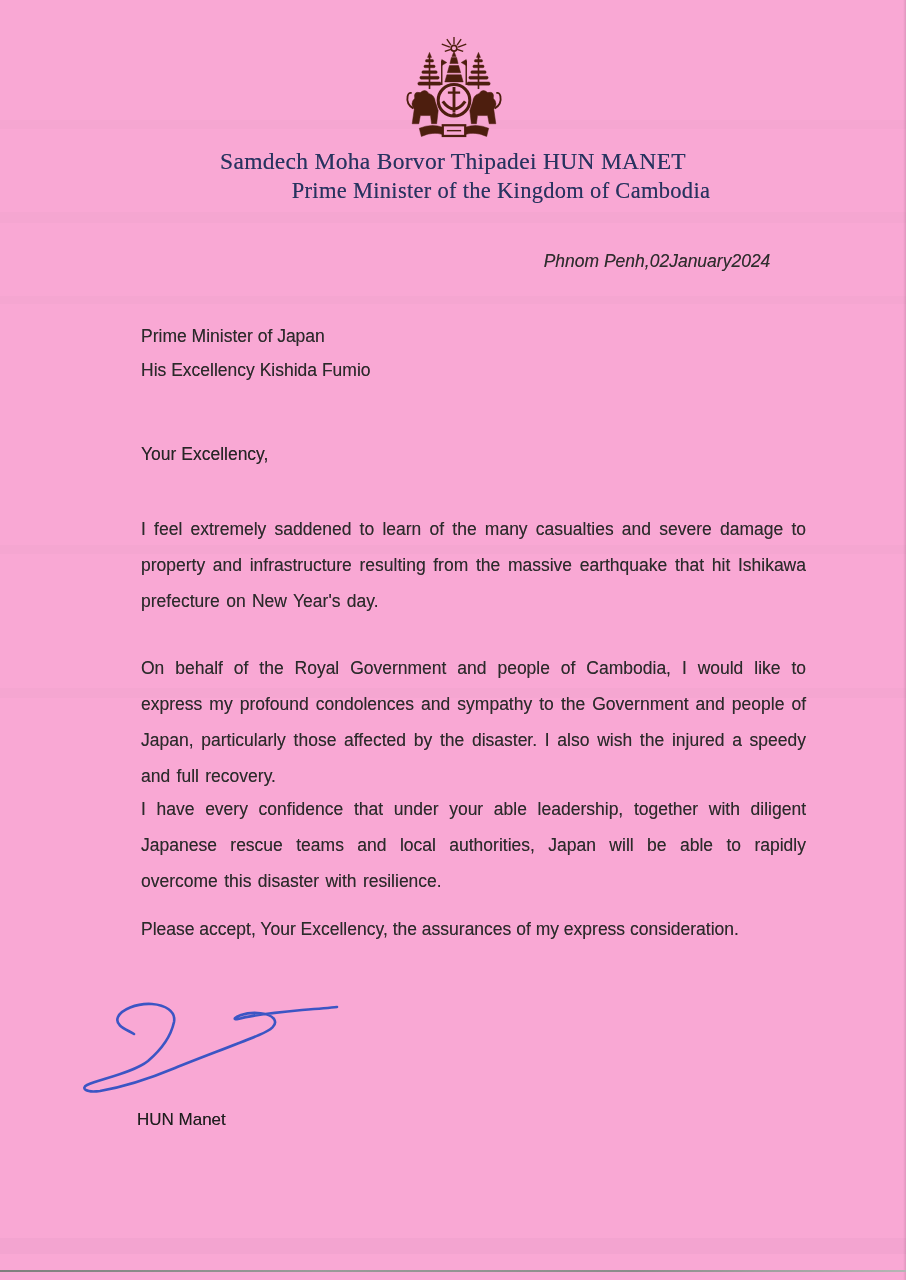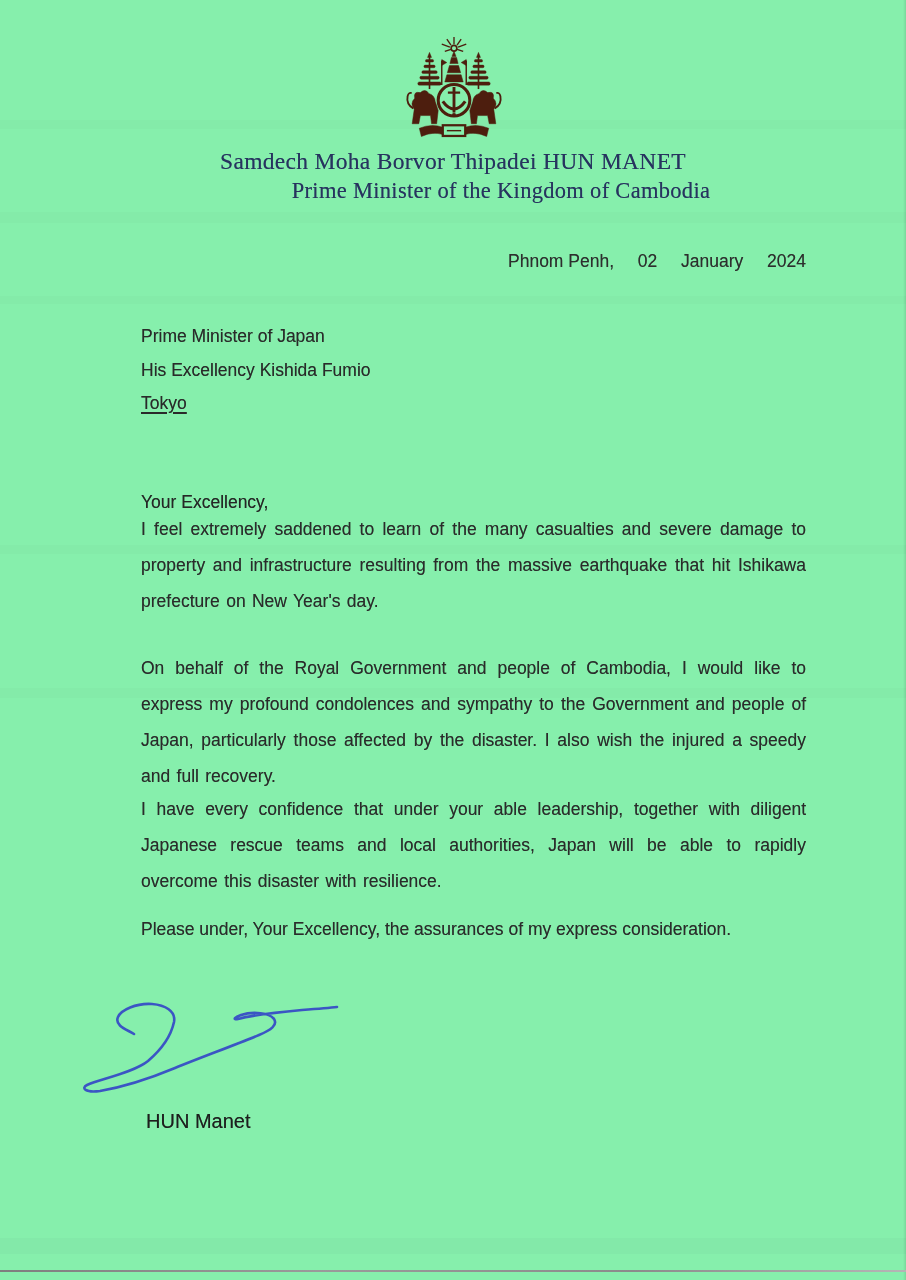--- a/index.html
+++ b/index.html
@@ -4,21 +4,21 @@
 <style>
   html, body {
     margin: 0;
     padding: 0;
     background: #ffffff;
   }
   .page {
     position: relative;
     width: 906px;
     height: 1280px;
-    background: #86efac;
+    background: #f9a8d4;
     overflow: hidden;
     font-family: "Liberation Sans", sans-serif;
     color: #2c2c2c;
   }
   
   .scan-band {
     position: absolute;
     left: 0;
     width: 100%;
     background: rgba(70, 70, 90, 0.022);
@@ -67,24 +67,25 @@
   }
   .letterhead-name { top: 148px; font-size: 23.5px; }
   .letterhead-role { top: 178px; font-size: 22.5px; margin-left: 48px; }
 
   .dateline {
     position: absolute;
     left: 508px;
     top: 251px;
     width: 298px;
     display: flex;
-    justify-content: space-between;
+    justify-content: center;
     font-size: 17.5px;
     color: #2e2e2e;
     text-shadow: 0 0 0.5px rgba(0,0,0,0.4);
+    font-style: italic;
   }
 
   .recipient {
     position: absolute;
     left: 141px;
     top: 320px;
     font-size: 17.5px;
     line-height: 33.5px;
     color: #2a2a2a;
     text-shadow: 0 0 0.5px rgba(0,0,0,0.4);
@@ -95,21 +96,20 @@
     text-underline-offset: 3px;
   }
 
   .salutation {
     position: absolute;
     left: 141px;
     top: 444px;
     font-size: 17.5px;
     color: #262626;
     text-shadow: 0 0 0.6px rgba(0,0,0,0.45);
-    margin-top: 48px;
   }
 
   .para {
     position: absolute;
     left: 141px;
     width: 665px;
     font-size: 17.5px;
     line-height: 36px;
     text-align: justify;
     word-spacing: 1.5px;
@@ -141,23 +141,23 @@
   .signature-svg path {
     fill: none;
     stroke: #3b55c4;
     stroke-width: 2.6;
     stroke-linecap: round;
     stroke-linejoin: round;
   }
 
   .signer-name {
     position: absolute;
-    left: 146px;
+    left: 137px;
     top: 1110px;
-    font-size: 20px;
+    font-size: 17px;
     color: #1e1e1e;
     text-shadow: 0 0 0.6px rgba(0,0,0,0.5);
   }
 </style>
 </head>
 <body>
 
 <div class="page">
 
   <div class="scan-band band1"></div>
@@ -248,31 +248,30 @@
   <div class="dateline">
     <span>Phnom Penh,</span>
     <span>02</span>
     <span>January</span>
     <span>2024</span>
   </div>
 
   <div class="recipient">
     <div>Prime Minister of Japan</div>
     <div>His Excellency Kishida Fumio</div>
-    <div><span class="underlined">Tokyo</span></div>
   </div>
 
   <div class="salutation">Your Excellency,</div>
 
   <div class="para para-1">I feel extremely saddened to learn of the many casualties and severe damage to property and infrastructure resulting from the massive earthquake that hit Ishikawa prefecture on New Year's day.</div>
   <div class="para para-2">On behalf of the Royal Government and people of Cambodia, I would like to express my profound condolences and sympathy to the Government and people of Japan, particularly those affected by the disaster. I also wish the injured a speedy and full recovery.</div>
   <div class="para para-3">I have every confidence that under your able leadership, together with diligent Japanese rescue teams and local authorities, Japan will be able to rapidly overcome this disaster with resilience.</div>
 
   <div class="closing">
-    <span>Please under, </span><span class="emphasis">Your Excellency</span><span>, the assurances of my express consideration.</span>
+    <span>Please accept, </span><span class="emphasis">Your Excellency</span><span>, the assurances of my express consideration.</span>
   </div>
 
   <svg class="signature-svg" viewBox="0 0 265 105" xmlns="http://www.w3.org/2000/svg">
     <path d="M 56 38
              C 50 34, 36 30, 40 21
              C 43 14, 58 7, 74 8
              C 87 9, 98 15, 96 26
              C 93 40, 84 53, 70 65
              C 55 77, 22 83, 9 89
              C 3 92, 7 97, 22 95

